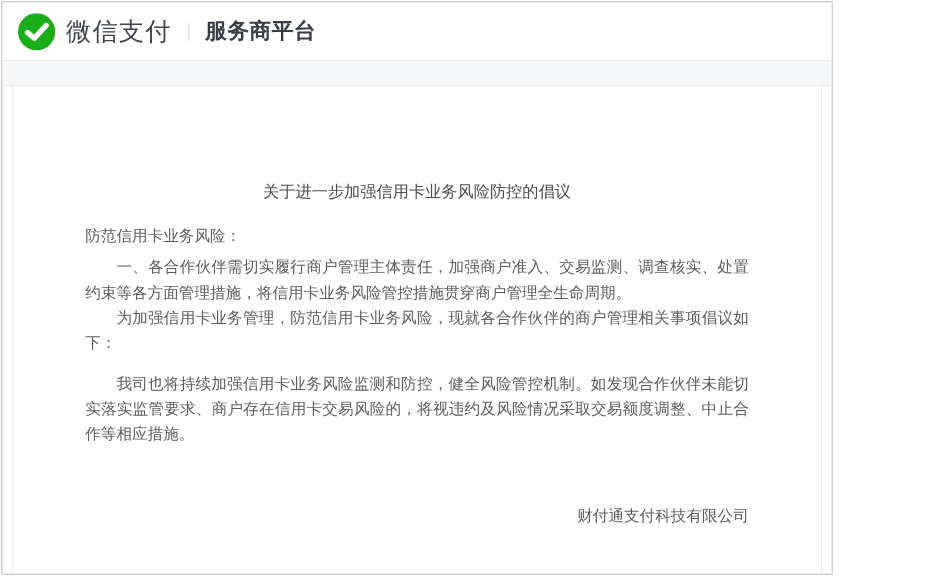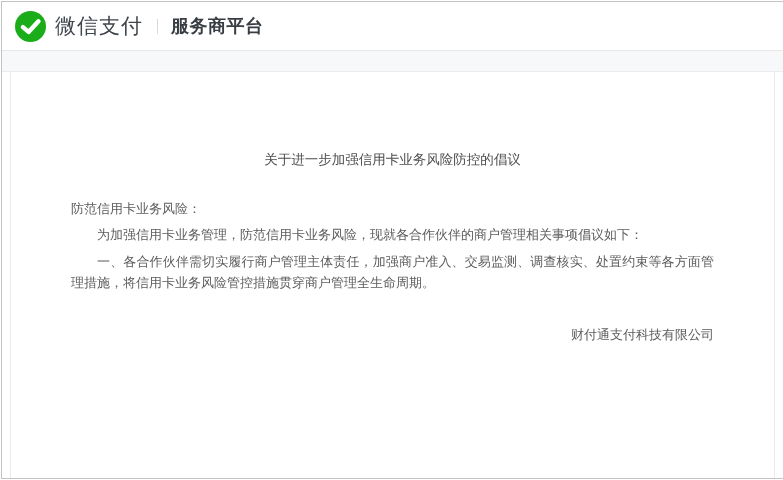--- a/index.html
+++ b/index.html
@@ -3,21 +3,21 @@
 <meta charset="utf-8">
 <style>
   * { margin: 0; padding: 0; box-sizing: border-box; }
   html, body { background: #ffffff; }
   body {
     font-family: "Liberation Sans", "DejaVu Sans", sans-serif;
     width: 783px; height: 480px; overflow: hidden;
   }
   .page {
     position: relative;
-    width: 783px; height: 478px;
+    width: 693px; height: 478px;
     margin: 1px;
     border: 1px solid #c3c3c3;
     background: #ffffff;
     overflow: hidden;
   }
   
   .header {
     height: 49px;
     display: flex; align-items: center;
     padding-left: 13px;
@@ -58,28 +58,28 @@
     font-size: 13px;
     line-height: 21px;
     text-align: justify;
   }
   .doc-title {
     padding-top: 77px;
     text-align: center;
     font-size: 13.5px;
     color: #4c4c4c;
     font-weight: 400;
-    margin-bottom: 28px;
+    margin-bottom: 16px;
   }
   .salutation { margin-bottom: 5px; }
   .para { text-indent: 2em; }
   .para.lead { margin-bottom: 6px; }
   .para.gap-top { margin-top: 13px; }
   .signature {
-    margin-top: 31px;
+    margin-top: 47px;
     text-align: right;
   }
   .signature div { line-height: 21px; }
 </style>
 </head>
 <body>
 
 <div class="page">
 
   <div class="header">
@@ -97,25 +97,26 @@
 
   <div class="subnav"></div>
 
   <div class="card">
     <div class="doc">
 
       <div class="doc-title">关于进一步加强信用卡业务风险防控的倡议</div>
 
       <div class="salutation">防范信用卡业务风险：</div>
 
+      <p class="para">一、各合作伙伴需切实履行商户管理主体责任，加强商户准入、交易监测、调查核实、处置约束等各方面管理措施，将信用卡业务风险管控措施贯穿商户管理全生命周期。</p>
+
       <p class="para lead">为加强信用卡业务管理，防范信用卡业务风险，现就各合作伙伴的商户管理相关事项倡议如下：</p>
 
-      <p class="para">一、各合作伙伴需切实履行商户管理主体责任，加强商户准入、交易监测、调查核实、处置约束等各方面管理措施，将信用卡业务风险管控措施贯穿商户管理全生命周期。</p>
 
-
+      <p class="para gap-top">我司也将持续加强信用卡业务风险监测和防控，健全风险管控机制。如发现合作伙伴未能切实落实监管要求、商户存在信用卡交易风险的，将视违约及风险情况采取交易额度调整、中止合作等相应措施。</p>
 
       <div class="signature">
         <div>财付通支付科技有限公司</div>
       </div>
 
     </div>
   </div>
 
 </div>
 

